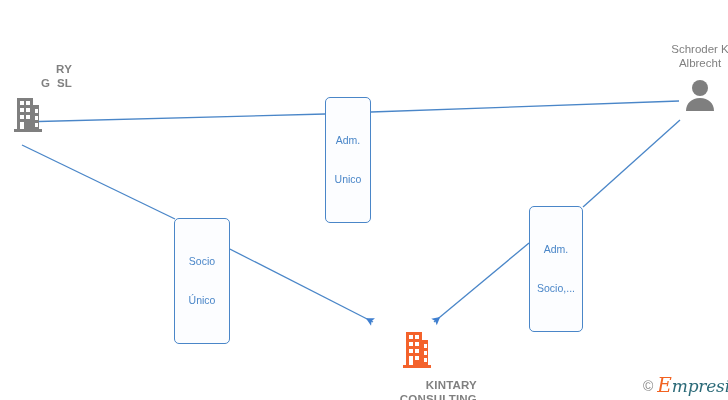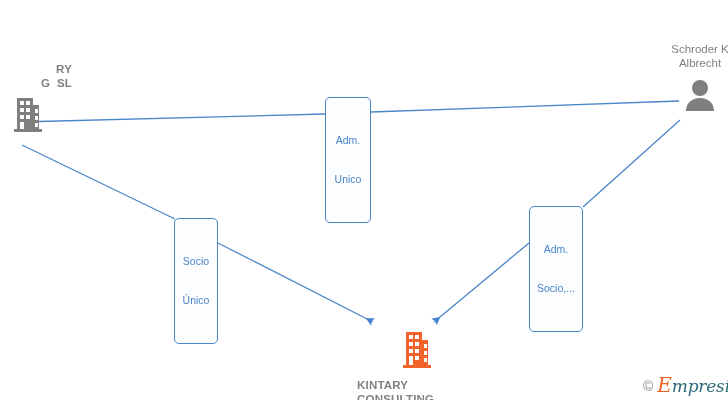--- a/index.html
+++ b/index.html
@@ -74,39 +74,39 @@
   
   #node-bottom {
     left: 357px;
     top: 330px;
     width: 120px;
   }
   #node-bottom .node-icon {
     margin: 0 auto 4px auto;
   }
   #node-bottom .node-label {
-    text-align: left;
+    text-align: right;
   }
 
   
   .edge-label {
     position: absolute;
     box-sizing: border-box;
     background: #fcfdff;
     border: 1px solid #4a86c8;
     border-radius: 5px;
     color: #4a86c8;
     font-size: 10.5px;
     line-height: 13px;
     text-align: center;
     padding: 10px 5px;
     white-space: pre;
   }
   #label-adm-unico      { left: 325px; top: 97px;  width: 46px; }
-  #label-socio-unico    { left: 174px; top: 218px; width: 44px; }
+  #label-socio-unico    { left: 174px; top: 218px; width: 56px; }
   #label-adm-unico-mas  { left: 529px; top: 206px; width: 54px; }
 
   
   #watermark {
     position: absolute;
     left: 643px;
     top: 377px;
     display: flex;
     align-items: center;
     gap: 4px;

